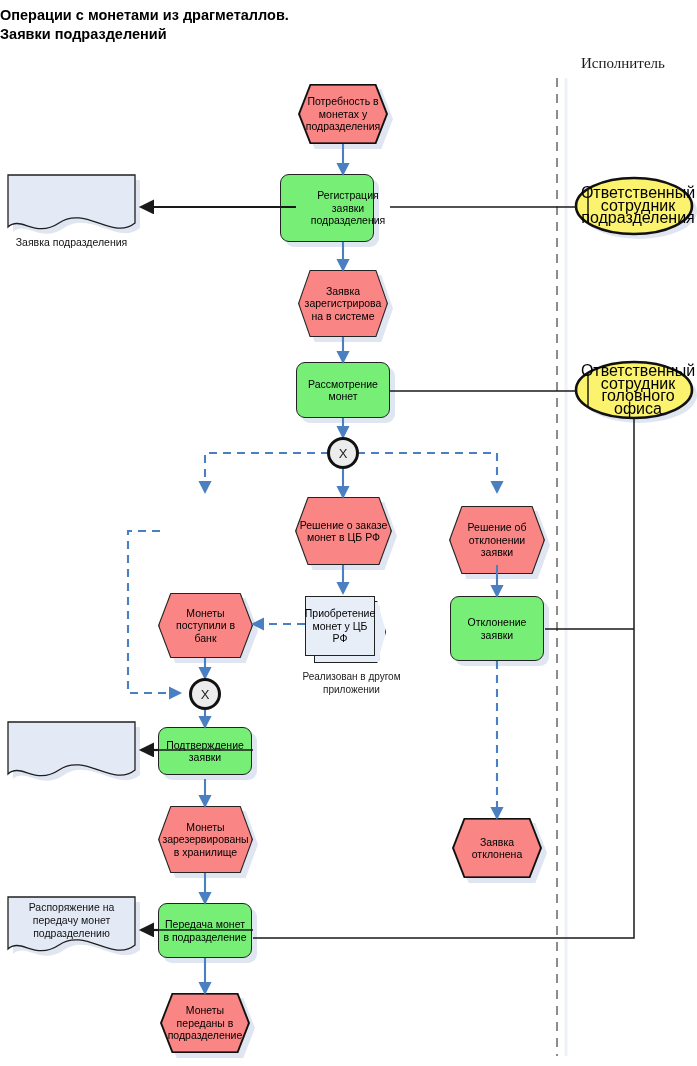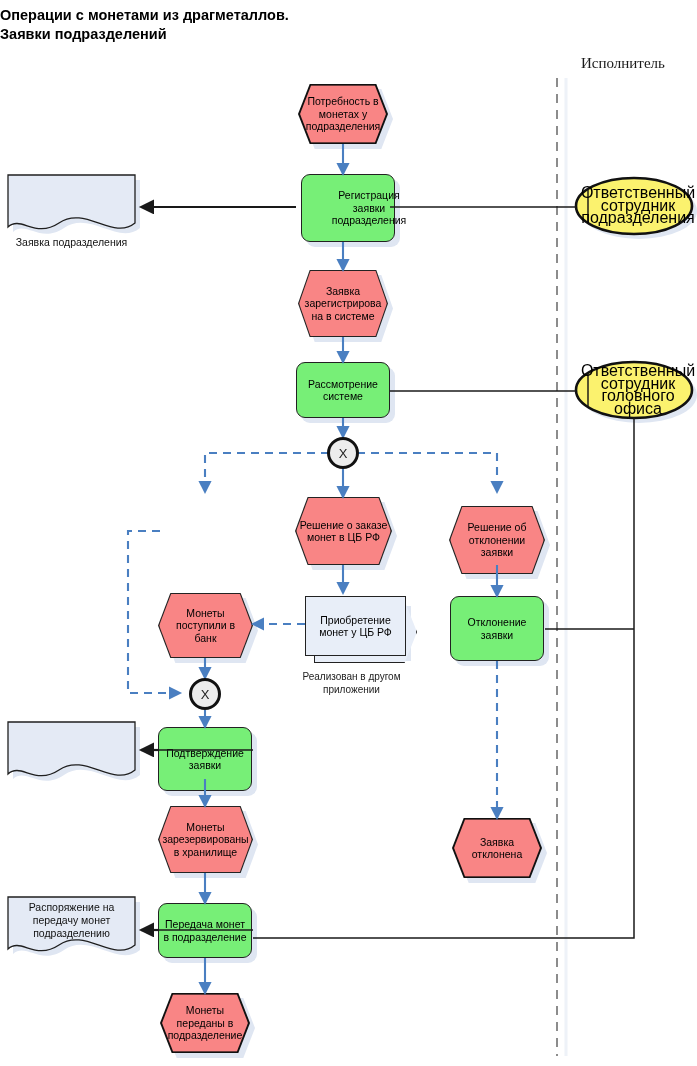--- a/index.html
+++ b/index.html
@@ -191,39 +191,39 @@
   </div>
 
   <div class="node evt" style="left:298px;top:84px;width:90px;height:60px;z-index:4;">
     <div class="shadow"></div><div class="bd"></div>
     <div class="bg" style="clip-path:polygon(13% 0,87% 0,100% 50%,87% 100%,13% 100%,0 50%);transform:scale(0.955);"></div>
     <div class="lbl">Потребность в
 монетах у
 подразделения</div>
   </div>
 
-  <div class="node proc" style="left:301px;top:174px;width:94px;height:68px;z-index:4;padding-left:42px;">
+  <div class="node proc" style="left:280px;top:174px;width:94px;height:68px;z-index:4;padding-left:42px;">
     <div class="shadow"></div><div class="bg"></div>
     <div class="lbl">Регистрация
 заявки
 подразделения</div>
   </div>
 
   <div class="node dec" style="left:298px;top:270px;width:90px;height:67px;z-index:4;">
     <div class="shadow"></div><div class="bd"></div>
     <div class="bg" style="transform:scale(0.975);"></div>
     <div class="lbl">Заявка
 зарегистрирова
 на в системе</div>
   </div>
 
   <div class="node proc" style="left:296px;top:362px;width:94px;height:56px;z-index:4;">
     <div class="shadow"></div><div class="bg"></div>
     <div class="lbl">Рассмотрение
-системе</div>
+монет</div>
   </div>
 
   <div class="gw" style="left:327px;top:437px;width:32px;height:32px;z-index:6;">
     <span>X</span>
   </div>
 
 
   <div class="node dec" style="left:295px;top:497px;width:97px;height:68px;z-index:4;">
     <div class="shadow"></div><div class="bd"></div><div class="bg" style="transform:scale(0.975);"></div>
     <div class="lbl">Решение о заказе
@@ -237,39 +237,39 @@
 заявки</div>
   </div>
 
   <div class="node dec" style="left:158px;top:593px;width:95px;height:65px;z-index:4;">
     <div class="shadow"></div><div class="bd"></div><div class="bg" style="transform:scale(0.975);"></div>
     <div class="lbl">Монеты
 поступили в
 банк</div>
   </div>
 
-  <div class="node sub" style="left:305px;top:596px;width:101px;height:60px;z-index:4;">
+  <div class="node sub" style="left:305px;top:596px;width:70px;height:60px;z-index:4;">
     <div class="shadow"></div><div class="hexback"></div><div class="bg"></div>
     <div class="lbl">Приобретение
 монет у ЦБ РФ</div>
   </div>
   <div class="note" style="left:294px;top:670px;width:115px;z-index:6;">Реализован в другом
 приложении</div>
 
   <div class="node proc" style="left:450px;top:596px;width:94px;height:65px;z-index:4;">
     <div class="shadow"></div><div class="bg"></div>
     <div class="lbl">Отклонение
 заявки</div>
   </div>
 
   <div class="gw" style="left:189px;top:678px;width:32px;height:32px;z-index:6;">
     <span>X</span>
   </div>
 
-  <div class="node proc" style="left:158px;top:727px;width:94px;height:64px;z-index:4;">
+  <div class="node proc" style="left:158px;top:727px;width:94px;height:48px;z-index:4;">
     <div class="shadow"></div><div class="bg"></div>
     <div class="lbl">Подтверждение
 заявки</div>
   </div>
 
   <div class="node dec" style="left:158px;top:806px;width:95px;height:67px;z-index:4;">
     <div class="shadow"></div><div class="bd"></div><div class="bg" style="transform:scale(0.975);"></div>
     <div class="lbl">Монеты
 зарезервированы
 в хранилище</div>

